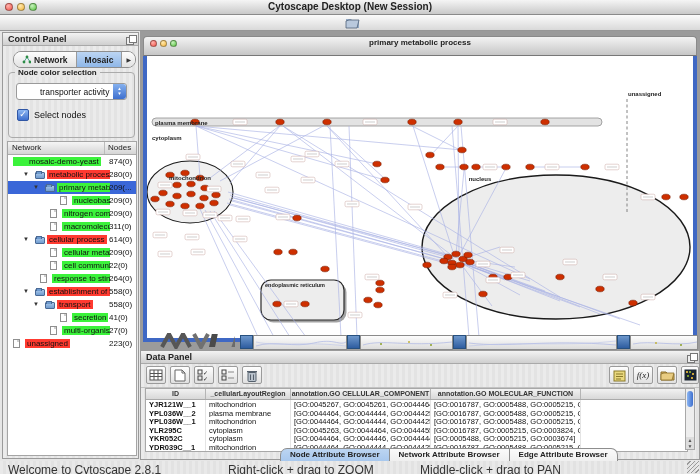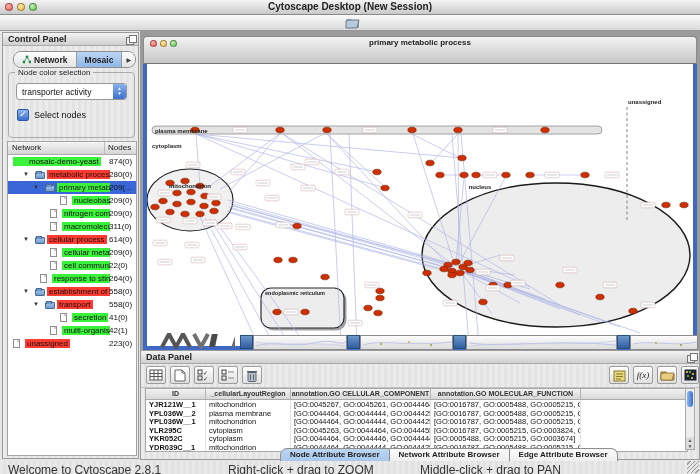--- a/index.html
+++ b/index.html
@@ -34,24 +34,24 @@
     border-bottom:1px solid #a9a9a9;font-size:9px;font-weight:bold;color:#222;padding:1px 0 0 5px;box-sizing:border-box;}
   .float-ico{position:absolute;right:3px;top:2px;width:9px;height:8px;}
   .float-ico:before{content:"";position:absolute;left:0;top:2px;width:6px;height:6px;border:1px solid #777;background:#eee;}
   .float-ico:after{content:"";position:absolute;left:3px;top:0;width:6px;height:6px;border:1px solid #777;background:#fff;}
   .seg{position:absolute;left:10px;top:18px;display:flex;height:15px;border:1px solid #8e8e8e;border-radius:8px;overflow:hidden;background:#f2f2f2;}
   .seg-btn{display:flex;align-items:center;justify-content:center;gap:3px;font-size:8.5px;font-weight:bold;color:#222;
     padding:0 8px;border-right:1px solid #9a9a9a;background:linear-gradient(#fdfdfd,#e2e2e2);}
   .seg-btn.sel{background:linear-gradient(#bcd5f2,#8fb7e8);}
   .seg-arrow{width:13px;display:flex;align-items:center;justify-content:center;font-size:6px;color:#333;background:linear-gradient(#fdfdfd,#e2e2e2);}
   .groupbox{position:absolute;left:5px;top:39px;width:125px;height:64px;border:1px solid #ababab;border-radius:4px;}
-  .group-title{position:absolute;left:6px;top:-5px;background:inherit;background:#e8e8e8;padding:0 3px;font-size:8px;font-weight:normal;color:#222;}
+  .group-title{position:absolute;left:6px;top:-5px;background:inherit;background:#e8e8e8;padding:0 3px;font-size:8px;font-weight:bold;color:#222;}
   .combo{position:absolute;left:7px;top:10px;width:109px;height:15px;background:#fff;border:1px solid #9a9a9a;border-radius:3px;
     font-size:8.5px;color:#111;display:flex;align-items:center;}
-  .combo span.val{flex:1;padding-left:5px;}
+  .combo span.val{flex:1;padding-left:23px;}
   .combo-btn{width:13px;height:15px;border-radius:0 3px 3px 0;background:linear-gradient(#85b1ef,#3e6fce);
     color:#fff;display:flex;flex-direction:column;align-items:center;justify-content:center;font-size:4.5px;line-height:4.5px;}
   .chkrow{position:absolute;left:8px;top:36px;display:flex;align-items:center;gap:5px;}
   .chk{width:10px;height:10px;border-radius:2px;border:1px solid #2f56a5;background:linear-gradient(#8cb6f2,#3e6fce);
     color:#fff;font-size:9px;line-height:9px;text-align:center;}
   .netlist{position:absolute;left:4px;top:108px;width:128px;height:313px;background:#fff;border:1px solid #a5a5a5;overflow:hidden;}
   .netlist-head{height:12px;background:linear-gradient(#f5f5f5,#d5d5d5);border-bottom:1px solid #aaa;position:relative;font-size:8px;color:#222;}
   .netlist-head .c1{position:absolute;left:4px;top:1px;}
   .netlist-head .c2{position:absolute;left:100px;top:1px;}
   .netlist-head .div{position:absolute;left:96px;top:0;width:1px;height:12px;background:#bbb;}
@@ -62,21 +62,21 @@
   .ticon-folder:before{content:"";position:absolute;left:0;top:-2px;width:4px;height:2px;background:#6f9cd0;border:1px solid #4a6a96;border-bottom:none;}
   .ticon-page{position:absolute;top:2px;width:7px;height:9px;background:#fff;border:1px solid #8f8f8f;box-sizing:border-box;}
   .ticon-page:before{content:"";position:absolute;right:0;top:0;width:2px;height:2px;background:#cfcfcf;}
   .tlabel{position:absolute;top:1.5px;padding:0 2px;max-width:64px;overflow:hidden;}
   .tlabel.green{background:#3bf23b;}
   .tlabel.red{background:#ff3a30;}
   .tcount{position:absolute;left:101px;top:1.5px;}
   
   .desktop{position:absolute;left:140px;top:31px;width:560px;height:319px;background:#9b9b9b;overflow:hidden;}
   .netframe{position:absolute;left:3px;top:5px;width:554px;height:299px;}
-  .nf-title{position:relative;height:28px;background:linear-gradient(#f3f3f3,#c6c6c6);border:1px solid #8a8a8a;border-bottom:1px solid #777;
+  .nf-title{position:relative;height:20px;background:linear-gradient(#f3f3f3,#c6c6c6);border:1px solid #8a8a8a;border-bottom:1px solid #777;
     border-radius:4px 4px 0 0;box-sizing:border-box;}
   .nf-title .lights{left:6px;top:3px;gap:3px;}
   .nf-title .light{width:7px;height:7px;}
   .nf-title .tb-title{font-size:8px;top:1px;}
   .nf-body{position:relative;height:286px;border-left:4px solid #3f68c4;border-right:4px solid #3f68c4;border-bottom:4px solid #3f68c4;
     background:#fff;box-sizing:border-box;}
   #net-svg{position:absolute;left:0;top:0;}
   
   .strip{position:absolute;top:304px;height:15px;background:linear-gradient(#fdfdfd,#dcdcdc);border:1px solid #8b8b8b;box-sizing:border-box;overflow:hidden;}
   .bluesq{position:absolute;top:304px;width:13px;height:14px;background:linear-gradient(#6d97cc,#2e5da0);border:1px solid #27507e;box-sizing:border-box;}
@@ -362,21 +362,21 @@
             <span class="tcount">558(0)</span>
           </div>
           <div class="trow">
             <span class="ticon-page" style="left: 52px;"></span>
             <span class="tlabel green" style="left: 64px; max-width: 34px;">secretion</span>
             <span class="tcount">41(0)</span>
           </div>
           <div class="trow">
             <span class="ticon-page" style="left: 42px;"></span>
             <span class="tlabel green" style="left: 54px; max-width: 44px;">multi-organism pro</span>
-            <span class="tcount">42(1)</span>
+            <span class="tcount">27(0)</span>
           </div>
           <div class="trow">
             <span class="ticon-page" style="left: 5px;"></span>
             <span class="tlabel red" style="left: 17px; max-width: 81px;">unassigned</span>
             <span class="tcount">223(0)</span>
           </div>
         </div>
     </div>
   </div>
 

